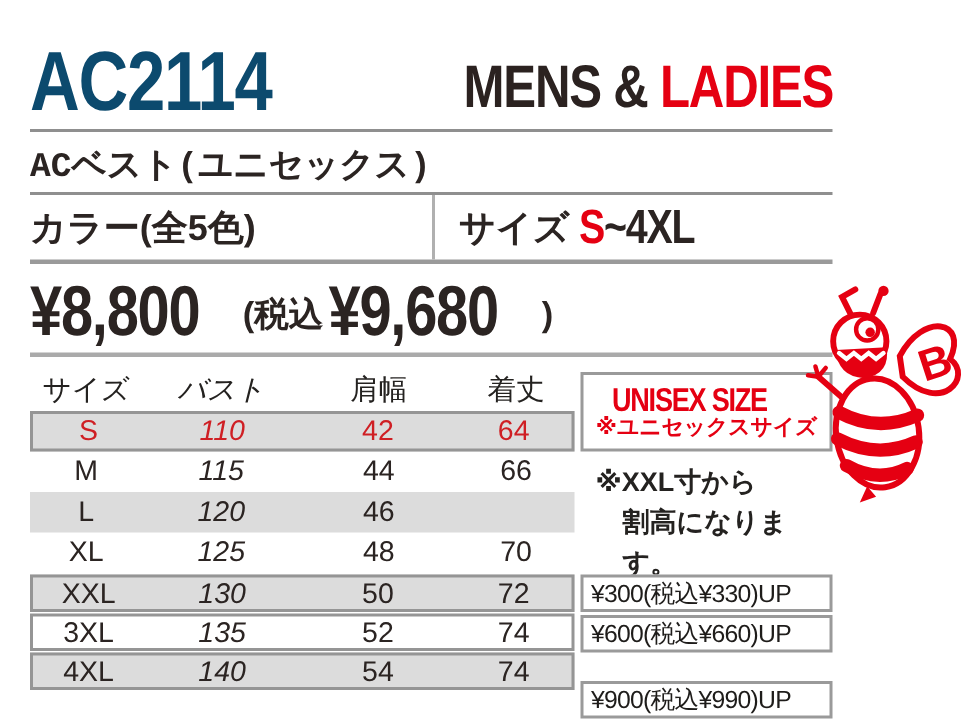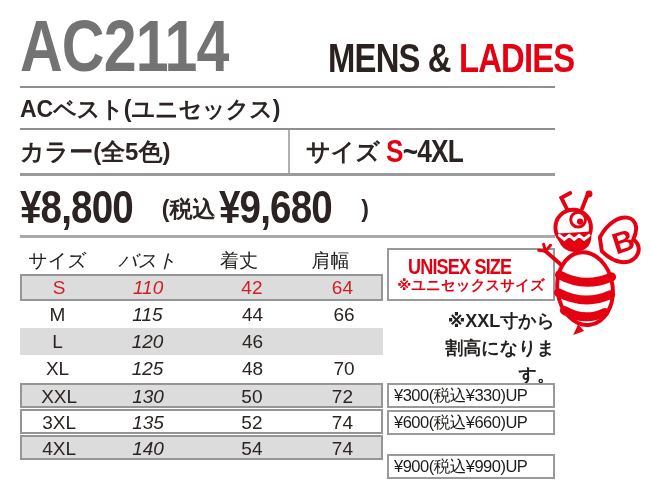--- a/index.html
+++ b/index.html
@@ -6,28 +6,28 @@
   .page{
     position:relative;width:650px;height:485px;background:#ffffff;overflow:hidden;
     font-family:"Liberation Sans","DejaVu Sans",sans-serif;color:#2b2422;
   }
   .cond{display:inline-block;transform:scaleX(0.82);transform-origin:left center;}
   .cond-r{display:inline-block;transform:scaleX(0.82);transform-origin:right center;}
 
   
   .head-row{position:absolute;left:20px;top:16px;width:535px;height:70px;
     border-bottom:2px solid #8f8f8f;display:flex;justify-content:space-between;align-items:flex-end;}
-  .product-code{font-size:72px;font-weight:bold;letter-spacing:-1px;line-height:1;color:#737373;padding-bottom:4px;}
+  .product-code{font-size:56px;font-weight:bold;letter-spacing:-1px;line-height:1;color:#0c4a6e;padding-bottom:4px;}
   .audience{font-size:40px;font-weight:bold;letter-spacing:-1px;line-height:1;padding-bottom:8px;white-space:nowrap;}
   .audience .mens{color:#2b2220;}
   .audience .ladies{color:#e50012;}
 
   
   .name-row{position:absolute;left:20px;top:90px;width:535px;height:38px;
-    border-bottom:2px solid #8f8f8f;display:flex;align-items:center;}
+    border-bottom:2px solid #8f8f8f;display:flex;align-items:center;font-family:Liberation Mono, monospace;}
   .product-name{font-size:23px;font-weight:bold;letter-spacing:0px;}
 
   
   .color-size-row{position:absolute;left:20px;top:130px;width:535px;height:43px;
     border-bottom:3px solid #9a9a9a;display:flex;align-items:stretch;}
   .color-cell{width:268px;display:flex;align-items:center;border-right:2px solid #b0b0b0;font-size:24px;font-weight:bold;}
   .size-cell{flex:1;display:flex;align-items:center;padding-left:16px;font-size:24px;font-weight:bold;white-space:nowrap;}
   .size-big{font-size:32px;font-weight:bold;letter-spacing:-1px;}
   .size-first{color:#e50012;}
 
@@ -48,21 +48,21 @@
   .boxed{border:2px solid #959595;}
   .gap{height:25px !important;margin:1px 0;align-items:flex-end;}
   .red-row .c{color:#cf1f24;}
 
   
   .right-panel{position:absolute;left:367px;top:0;width:168px;height:220px;}
   .unisex-box{position:absolute;left:0;top:2px;width:168px;height:53px;box-sizing:border-box;
     border:2px solid #9a9a9a;background:#fff;display:flex;flex-direction:column;align-items:center;justify-content:center;}
   .unisex-title{color:#e50012;font-weight:bold;font-size:22px;letter-spacing:-1px;line-height:1.05;}
   .unisex-sub{color:#e50012;font-weight:bold;font-size:14.5px;line-height:1.1;white-space:nowrap;}
-  .surcharge-note{position:absolute;left:10px;top:62px;width:158px;font-size:18px;font-weight:600;color:#242220;line-height:1.5;text-align:right;}
+  .surcharge-note{position:absolute;left:10px;top:62px;width:158px;font-size:18px;font-weight:600;color:#242220;line-height:1.5;}
   .surcharge-note .l2{padding-left:18px;}
   .up-cell{position:absolute;left:0;width:168px;height:25px;box-sizing:border-box;border:2px solid #9a9a9a;
     background:#fff;display:flex;align-items:center;padding-left:5px;font-size:16.5px;letter-spacing:-0.5px;color:#1e1c1a;white-space:nowrap;}
   .up1{top:137px;}.up2{top:164px;}.up3{top:208px;}
 
   
   .bee{position:absolute;left:528px;top:190px;width:120px;height:148px;z-index:5;}
 </style>
 </head>
 <body>
@@ -95,22 +95,22 @@
     <span class="price-small">(税込</span>
     <span class="price-big"><span class="cond">¥9,680</span></span>
     <span class="price-small">)</span>
   </div>
 
   <div class="table-area">
     <div class="ltable">
       <div class="trow header">
         <div class="c c1">サイズ</div>
         <div class="c c2">バスト</div>
+        <div class="c c3">肩幅</div>
         <div class="c c4">着丈</div>
-        <div class="c c3">肩幅</div>
       </div>
       <div class="trow bg-gray boxed red-row">
         <div class="c c1">S</div>
         <div class="c c2">110</div>
         <div class="c c3">42</div>
         <div class="c c4">64</div>
       </div>
       <div class="trow">
         <div class="c c1">M</div>
         <div class="c c2">115</div>

